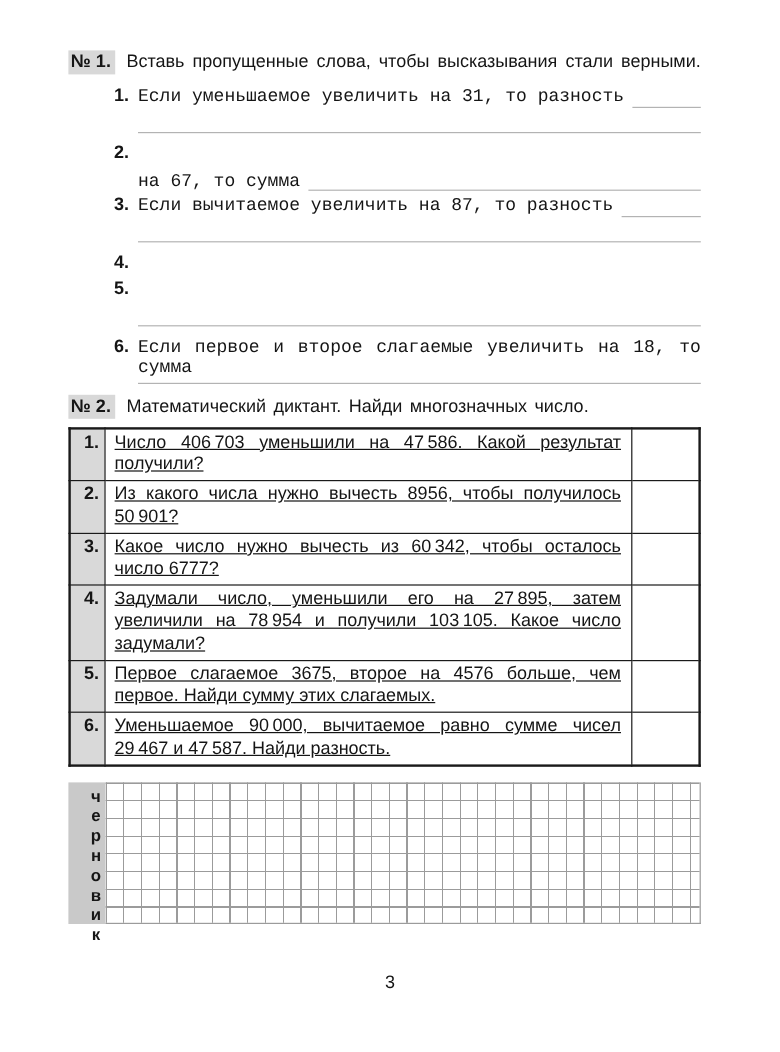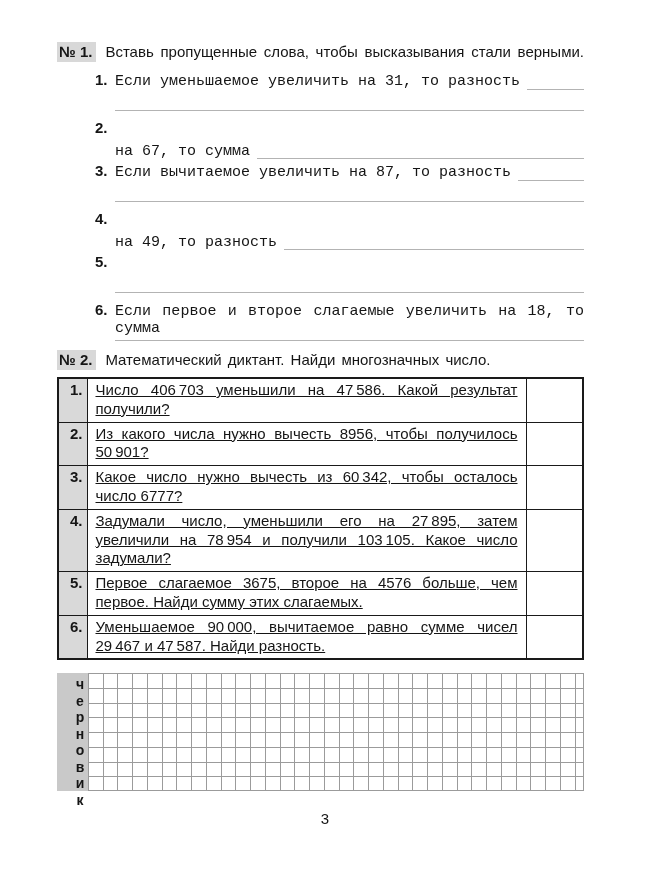--- a/index.html
+++ b/index.html
@@ -157,24 +157,20 @@
           </div>
           <div class="sline cont gap-after">
             <span class="sblank full"></span>
           </div>
         </li>
 
         <li>
           <div class="sline">
             <span class="inum">4.</span>
           </div>
-          <div class="sline cont">
-            <span class="stext">на  49, то  разность</span>
-            <span class="sblank"></span>
-          </div>
         </li>
 
         <li>
           <div class="sline">
             <span class="inum">5.</span>
           </div>
           <div class="sline cont gap-after">
             <span class="sblank full"></span>
           </div>
         </li>

